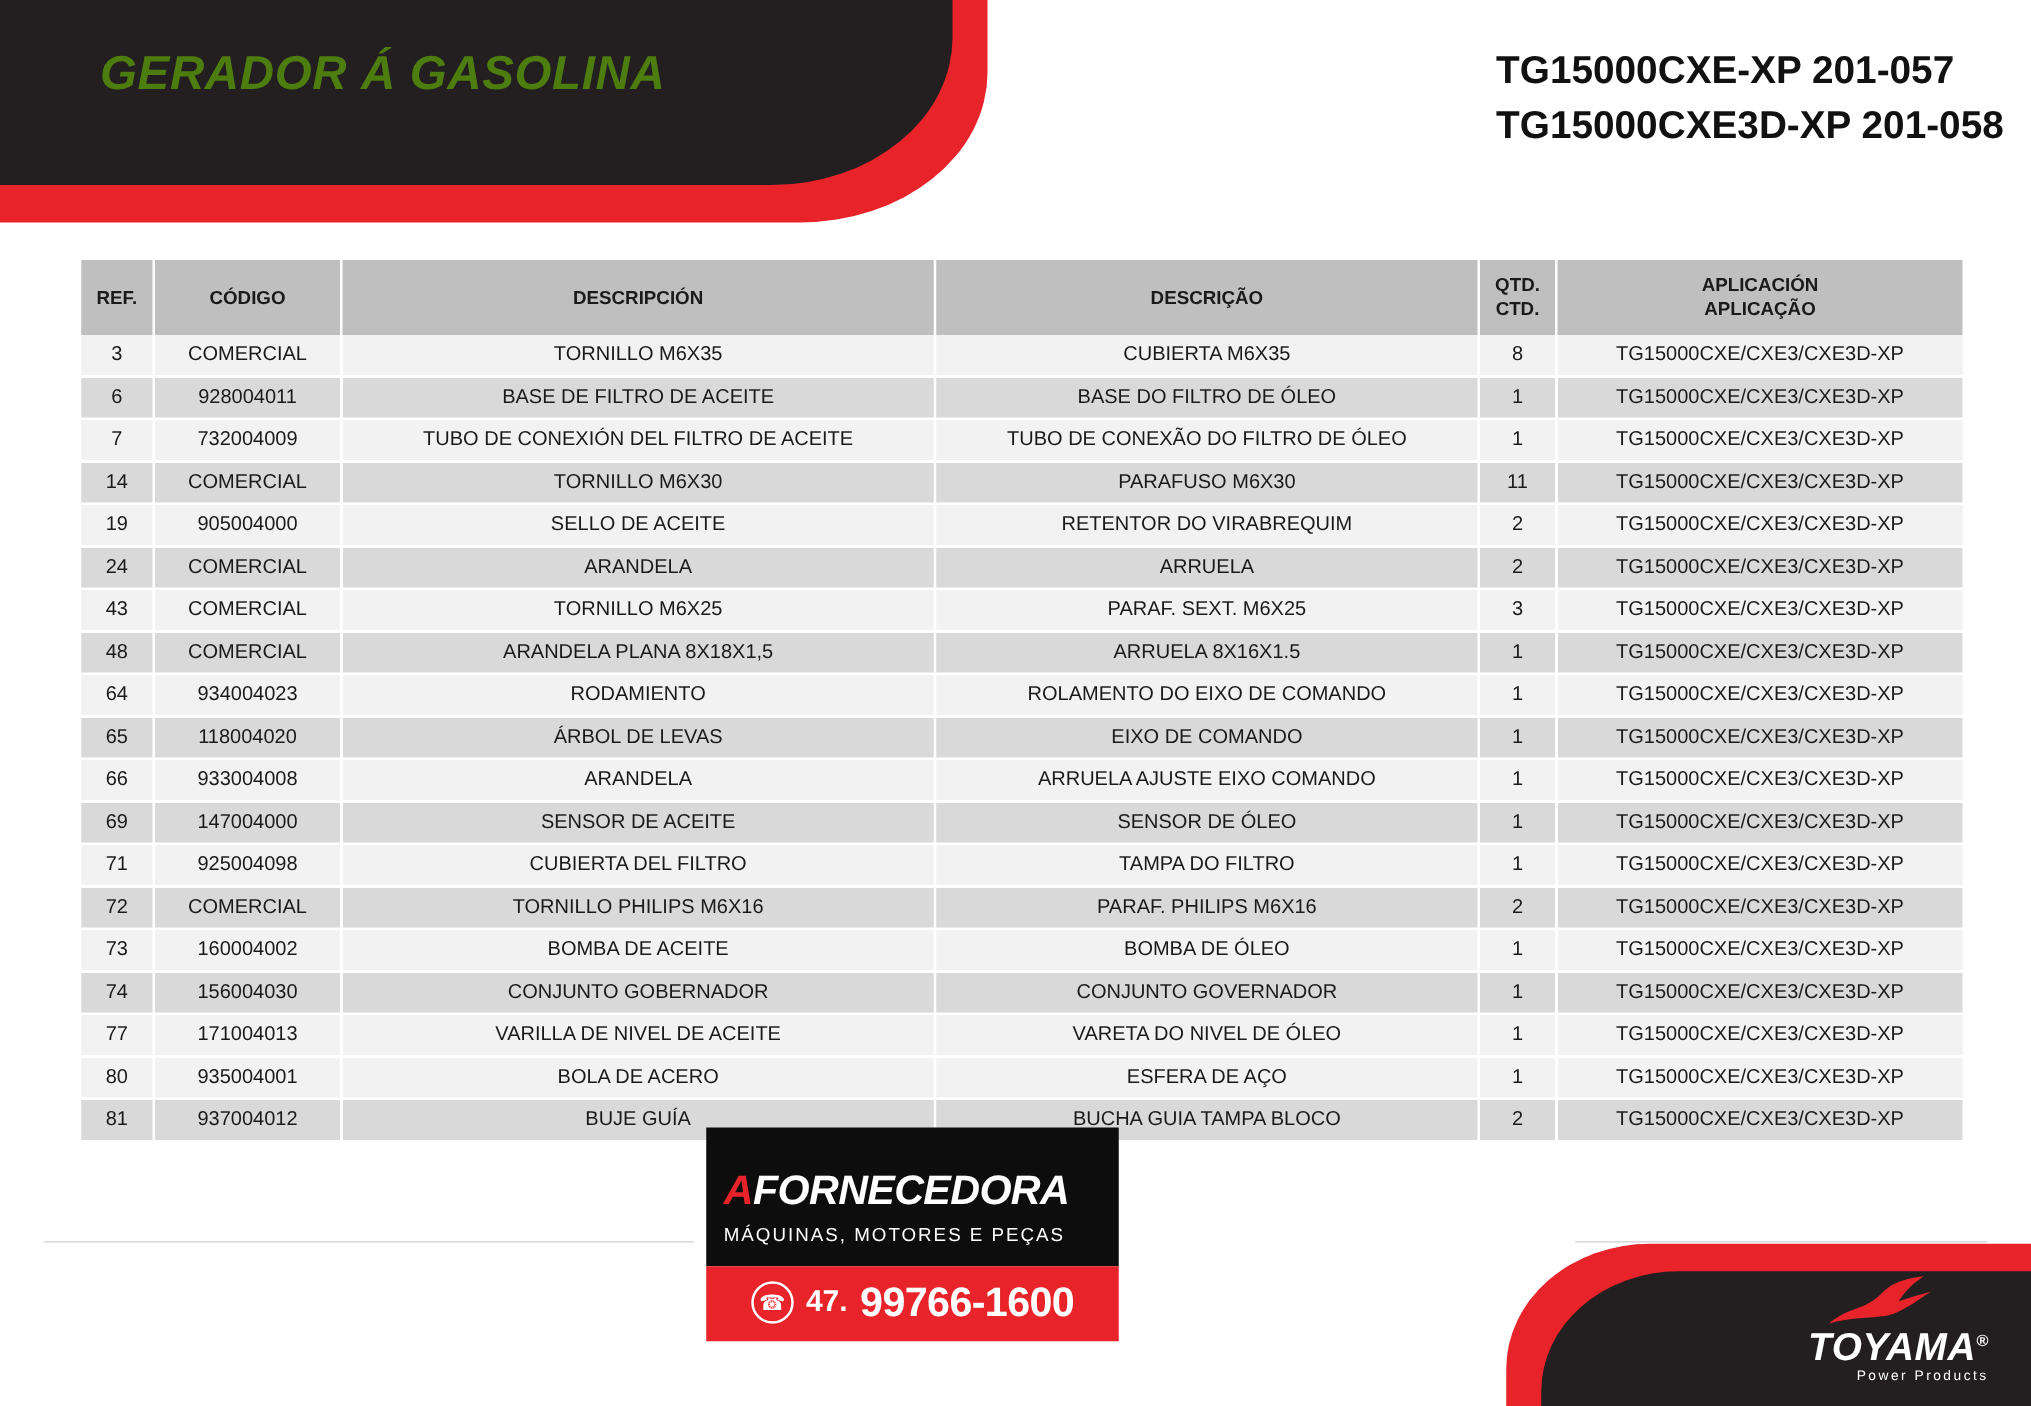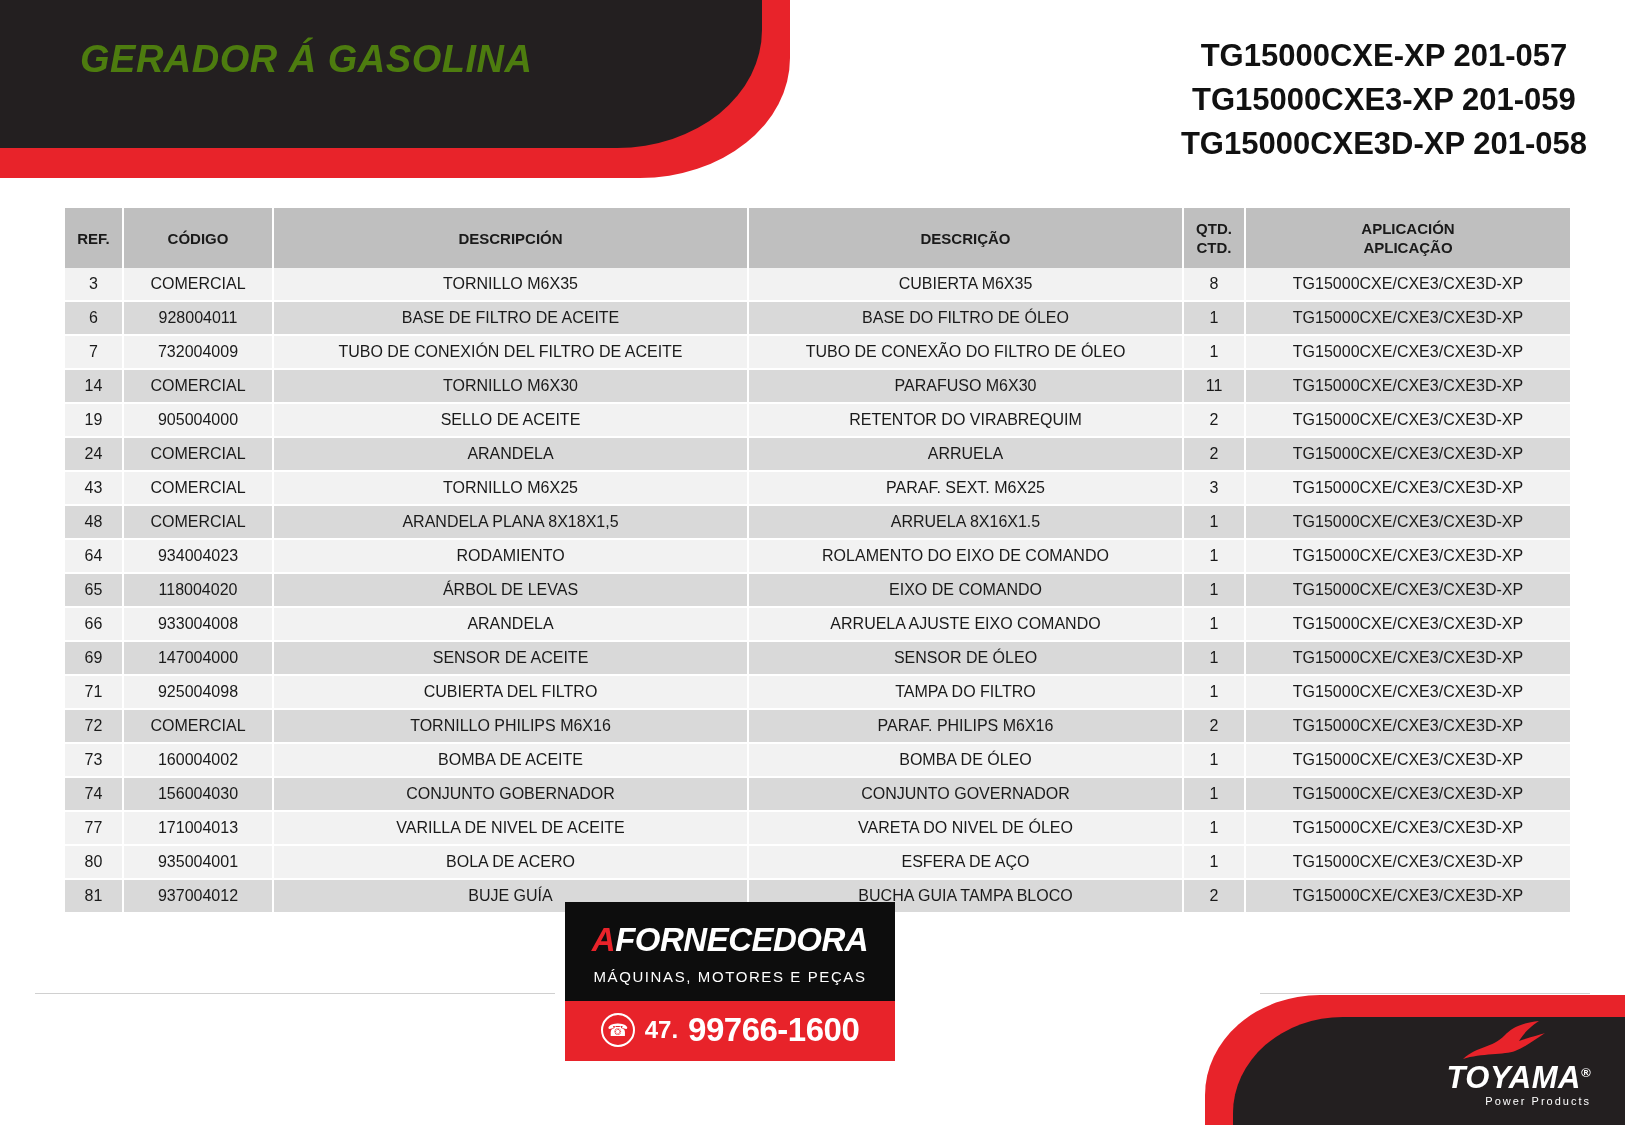--- a/index.html
+++ b/index.html
@@ -45,22 +45,22 @@
     color: #4d7c0f;
     font-size: 38px;
     font-weight: bold;
     font-style: italic;
     letter-spacing: 0.5px;
     white-space: nowrap;
   }
   .model-block {
     position: absolute;
     top: 34px;
-    right: 38px;
-    text-align: center;
+    right: 22px;
+    text-align: left;
     color: #111111;
   }
   .model-line {
     font-size: 31px;
     font-weight: bold;
     line-height: 44px;
     white-space: nowrap;
   }
 
   
@@ -112,22 +112,21 @@
 
   
   .fornecedora {
     position: absolute;
     left: 565px;
     top: 902px;
     width: 330px;
   }
   .forn-top {
     background: #0d0d0d;
-    padding: 20px 14px 16px 14px;
-    text-align: center;
+    padding: 32px 14px 16px 14px;
   }
   .forn-name {
     color: #ffffff;
     font-size: 33px;
     font-weight: bold;
     font-style: italic;
     letter-spacing: -0.5px;
     line-height: 36px;
   }
   .forn-name .a-red { color: #e8232a; }
@@ -230,21 +229,20 @@
 </style>
 </head>
 <body>
 
 <div class="header">
   <div class="header-red"></div>
   <div class="header-black"></div>
   <div class="header-title">GERADOR Á GASOLINA</div>
   <div class="model-block">
     <div class="model-line">TG15000CXE-XP 201-057</div>
-    <div class="model-line">TG15000CXE3-XP 201-059</div>
     <div class="model-line">TG15000CXE3D-XP 201-058</div>
   </div>
 </div>
 
 <div class="table-wrap">
   <table class="parts">
     <colgroup>
       <col class="col-ref">
         <col class="col-cod">
         <col class="col-des">

